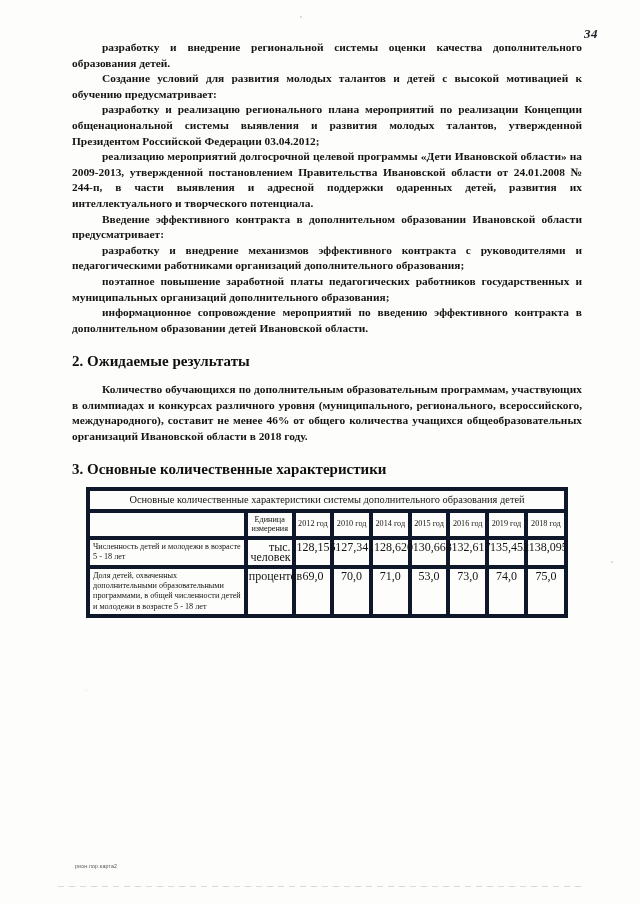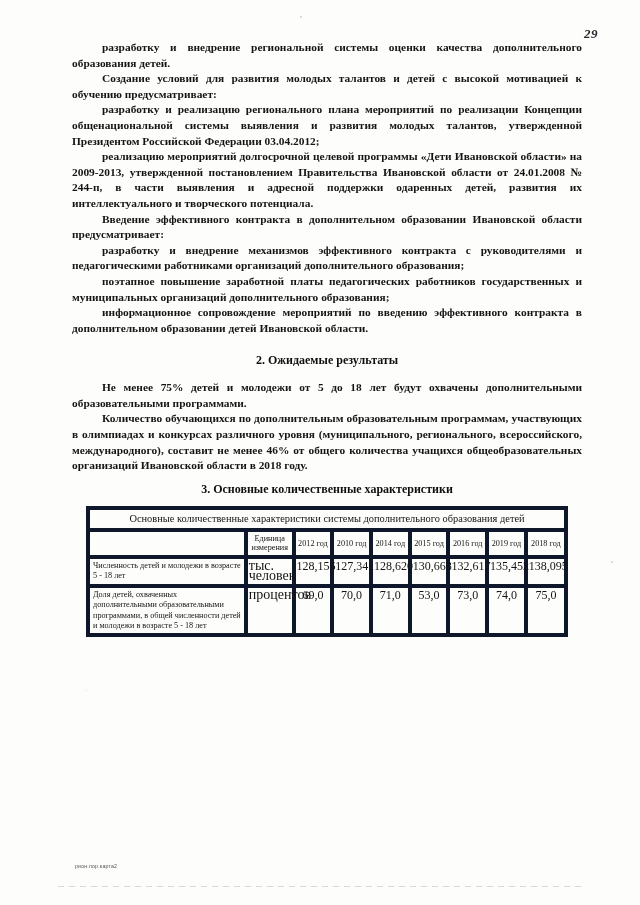--- a/index.html
+++ b/index.html
@@ -43,28 +43,28 @@
     color: #151515;
   }
   .body-text + .body-text {
     margin-top: 0px;
   }
   .indent {
     text-indent: 30px;
     font-weight: bold;
   }
   .section-heading {
-    font-size: 12px;
+    font-size: 15px;
     font-weight: bold;
-    text-align: center;
+    text-align: left;
     margin: 17px 0 12px 0;
     color: #101010;
   }
   .section-heading.tight {
-    margin-top: 8px;
+    margin-top: 16px;
     margin-bottom: 9px;
   }
   .content {
     position: relative;
   }
   
   table.stats {
     border-collapse: collapse;
     width: 100%;
     margin-top: 2px;
@@ -93,23 +93,23 @@
     line-height: 9.6px;
     padding: 2px 1px;
   }
   table.stats td.label-cell {
     text-align: left;
     font-size: 8.2px;
     line-height: 10.4px;
     padding: 2px 3px;
   }
   table.stats td.unit-cell {
-    text-align: left;
+    text-align: right;
     vertical-align: top;
-    font-size: 14px;
+    font-size: 12px;
     line-height: 10.4px;
     padding: 2px 1px;
   }
   table.stats td.num {
     text-align: center;
     vertical-align: top;
     font-size: 12px;
     line-height: 10.4px;
     padding: 2px 1px;
   }
@@ -137,36 +137,35 @@
     position: absolute;
     background: #cfcfcb;
     border-radius: 50%;
   }
 </style>
 </head>
 <body>
 
 <div class="page">
 
-  <div class="page-number">29</div>
+  <div class="page-number">34</div>
 
   <div class="content">
 
     <p class="body-text indent">разработку и внедрение региональной системы оценки качества дополнительного образования детей.</p>
     <p class="body-text indent">Создание условий для развития молодых талантов и детей с высокой мотивацией к обучению предусматривает:</p>
     <p class="body-text indent">разработку и реализацию регионального плана мероприятий по реализации Концепции общенациональной системы выявления и развития молодых талантов, утвержденной Президентом Российской Федерации 03.04.2012;</p>
     <p class="body-text indent">реализацию мероприятий долгосрочной целевой программы «Дети Ивановской области» на 2009-2013, утвержденной постановлением Правительства Ивановской области от 24.01.2008 № 244-п, в части выявления и адресной поддержки одаренных детей, развития их интеллектуального и творческого потенциала.</p>
     <p class="body-text indent">Введение эффективного контракта в дополнительном образовании Ивановской области предусматривает:</p>
     <p class="body-text indent">разработку и внедрение механизмов эффективного контракта с руководителями и педагогическими работниками организаций дополнительного образования;</p>
     <p class="body-text indent">поэтапное повышение заработной платы педагогических работников государственных и муниципальных организаций дополнительного образования;</p>
     <p class="body-text indent">информационное сопровождение мероприятий по введению эффективного контракта в дополнительном образовании детей Ивановской области.</p>
 
     <h2 class="section-heading">2. Ожидаемые результаты</h2>
 
-    <p class="body-text indent">Не менее 75% детей и молодежи от 5 до 18 лет будут охвачены дополнительными образовательными программами.</p>
     <p class="body-text indent">Количество обучающихся по дополнительным образовательным программам, участвующих в олимпиадах и конкурсах различного уровня (муниципального, регионального, всероссийского, международного), составит не менее 46% от общего количества учащихся общеобразовательных организаций Ивановской области в 2018 году.</p>
 
     <h2 class="section-heading tight">3. Основные количественные характеристики</h2>
 
     <div class="table-wrap">
       <table class="stats">
         <colgroup>
           <col style="width:33%">
           <col style="width:10%">
           <col style="width:8.1%">

